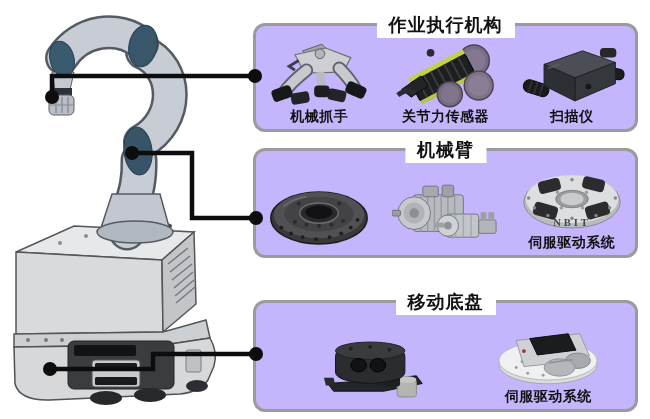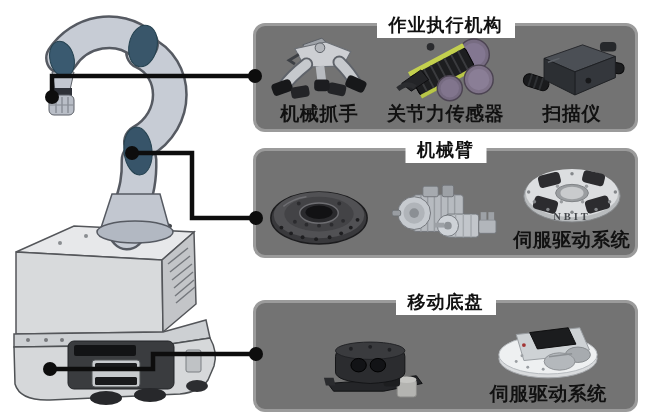--- a/index.html
+++ b/index.html
@@ -4,35 +4,35 @@
 <style>
   html,body{margin:0;padding:0;background:#ffffff;}
   .stage{
     position:relative;width:650px;height:419px;background:#ffffff;overflow:hidden;
     font-family:"Liberation Serif","DejaVu Serif",serif;color:#111;
   }
   .robot-svg{position:absolute;left:0;top:0;width:250px;height:419px;}
   .connector-svg{position:absolute;left:0;top:0;width:650px;height:419px;z-index:6;pointer-events:none;}
   .group-box{
     position:absolute;left:253px;width:385px;box-sizing:border-box;
-    border:3px solid #9b9b9b;border-radius:12px;background:#737373;z-index:2;
+    border:3px solid #9b9b9b;border-radius:12px;background:#c4b5fd;z-index:2;
   }
   #box-execution{top:23px;height:109px;}
   #box-arm{top:148px;height:110px;}
   #box-chassis{top:300px;height:112px;padding-left:32px;}
   .group-title{
     position:absolute;top:-14px;left:50%;transform:translateX(-50%);
     background:#ffffff;padding:0 12px;font-size:18px;font-weight:bold;
     line-height:26px;white-space:nowrap;letter-spacing:1px;z-index:3;
   }
   .items{display:flex;height:100%;align-items:flex-end;}
   .item{flex:1;display:flex;flex-direction:column;align-items:center;justify-content:flex-end;padding-bottom:4px;min-width:0;}
   .photo{width:106px;height:70px;}
   .photo svg{width:100%;height:100%;display:block;}
-  .item-label{font-size:19px;font-weight:bold;line-height:1.15;white-space:nowrap;letter-spacing:0.5px;}
+  .item-label{font-size:14px;font-weight:bold;line-height:1.15;white-space:nowrap;letter-spacing:0.5px;}
 </style>
 </head>
 <body>
 
 <div class="stage">
 
   <svg class="robot-svg" viewBox="0 0 250 419">
 
     <g>
       <path d="M16,252 L74,226 L194,232 L162,260 Z" fill="#e7e8ea" stroke="#54565a" stroke-width="1.5"></path>

